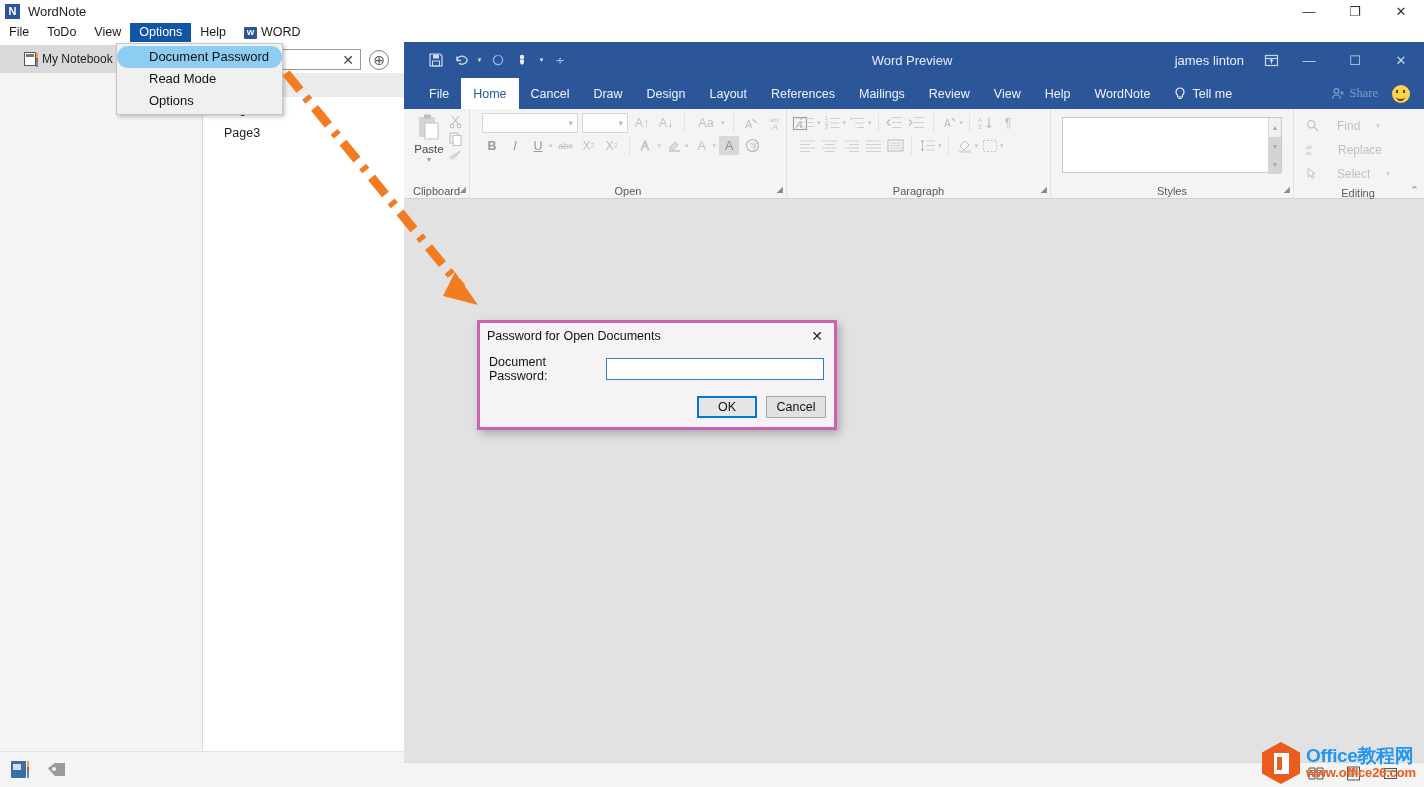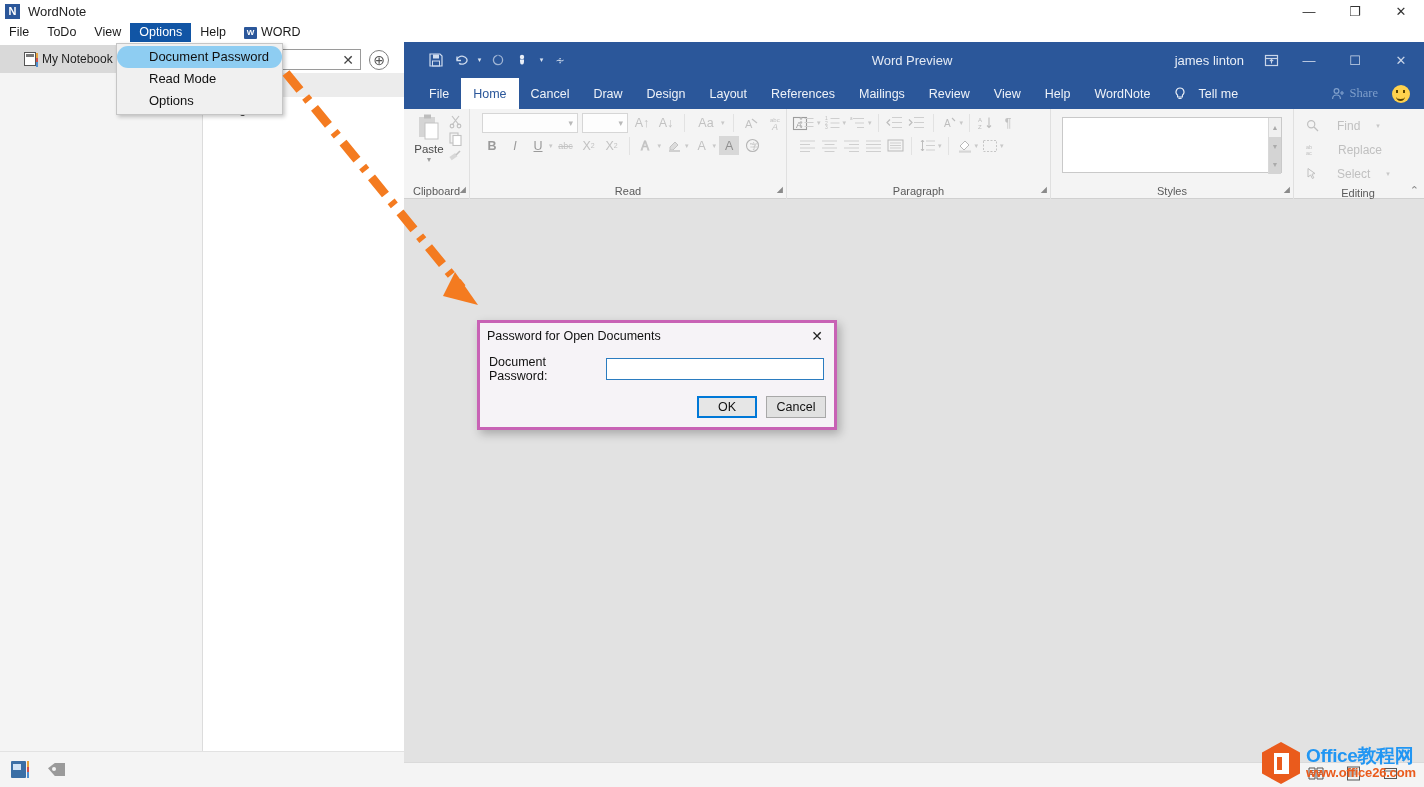--- a/index.html
+++ b/index.html
@@ -130,21 +130,21 @@
 
   .word-tabs{
     height:31px; background:#2b579a; display:flex; align-items:flex-end; padding-left:13px;
     position:relative;
   }
   .wtab{
     height:31px; padding:0 12px; display:flex; align-items:center;
     color:#eef2f8; font-size:12.5px;
   }
   .wtab.active{ background:#ffffff; color:#2b579a; }
-  .wtab.tellme{ gap:12px; color:#eef2f8; }
+  .wtab.tellme{ gap:6px; color:#eef2f8; }
   .word-tabs-right{ position:absolute; right:6px; bottom:0; height:31px; display:flex; align-items:center; gap:6px;font-family:Liberation Serif, serif;}
   .share-btn{ display:flex;align-items:center;gap:5px;color:#7f9fcb;font-size:12.5px;padding:0 8px;}
   .smiley{ width:18px;height:18px;border-radius:50%;background:#ffd24d;position:relative;margin-right:8px;}
   .smiley:before{content:"";position:absolute;left:4px;top:5px;width:2px;height:3px;background:#5a4300;box-shadow:7px 0 0 #5a4300;}
   .smiley:after{content:"";position:absolute;left:4px;top:10px;width:9px;height:4px;border-bottom:2px solid #5a4300;border-radius:0 0 8px 8px;}
 
   .word-ribbon{
     height:90px; background:#f4f4f4; border-bottom:1px solid #d0d0d0;
     display:flex; position:relative;
   }
@@ -272,20 +272,21 @@
   </div>
   <div class="nb-search">
     <span class="x">✕</span>
   </div>
   <div class="nb-add">⊕</div>
 
   <div class="wn-leftpane"></div>
   <div class="wn-pagepane">
     <div class="page-item sel">Page1</div>
     <div class="page-item">Page2</div>
+    <div class="page-item">Page3</div>
   </div>
 
   <div class="wn-bottombar">
     <span class="bb-note"></span>
     <span class="bb-tag"></span>
   </div>
 
   <div class="word-win">
 
     <div class="word-titlebar">
@@ -468,21 +469,21 @@
             <span class="ficon" style="background:#d8d8d8;color:#8f8f8f">A</span>
             <span class="ficon">
               <svg width="15" height="15" viewBox="0 0 15 15">
                   <circle cx="7.5" cy="7.5" r="6" fill="none" stroke="#b5b5b5" stroke-width="1.1"></circle>
                   <text x="5" y="11" font-size="8" fill="#b5b5b5" font-family="Liberation Sans">字</text>
                 </svg>
             </span>
           </div>
         </div>
         <div class="rgroup-label">
-          <span>Read</span>
+          <span>Open</span>
           <span class="rdiag">◢</span>
         </div>
       </div>
 
       <div class="rgroup" style="width:264px">
         <div class="rgroup-body" style="flex-direction:column;gap:4px;padding-left:10px">
           <div style="display:flex;align-items:center;gap:2px">
             <span class="ficon">
               <svg width="16" height="13" viewBox="0 0 16 13">
                   <circle cx="2" cy="2.5" r="1.3" fill="#bdbdbd"></circle>

